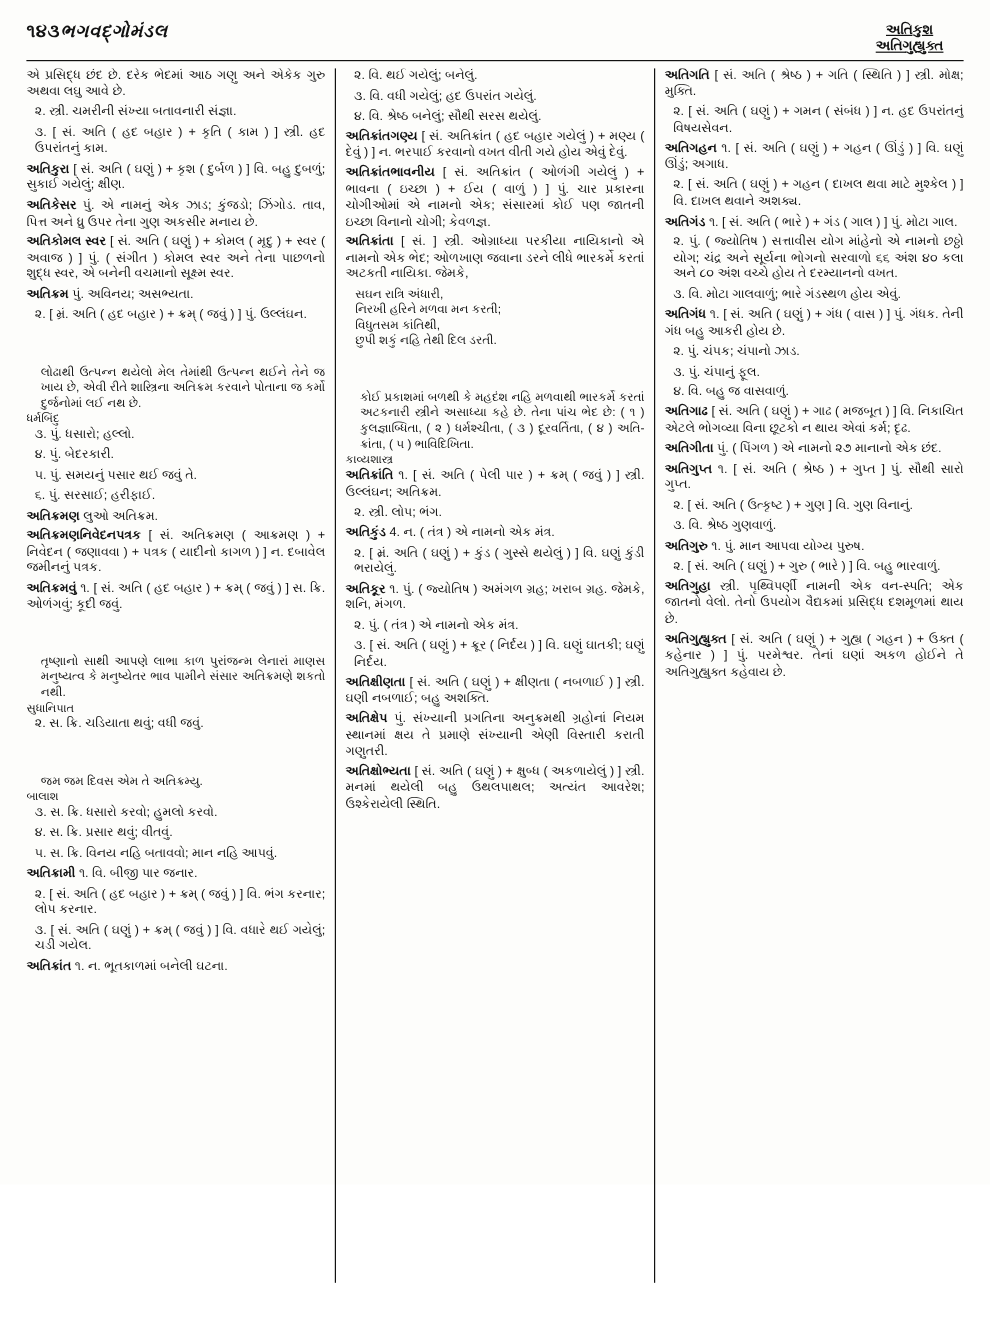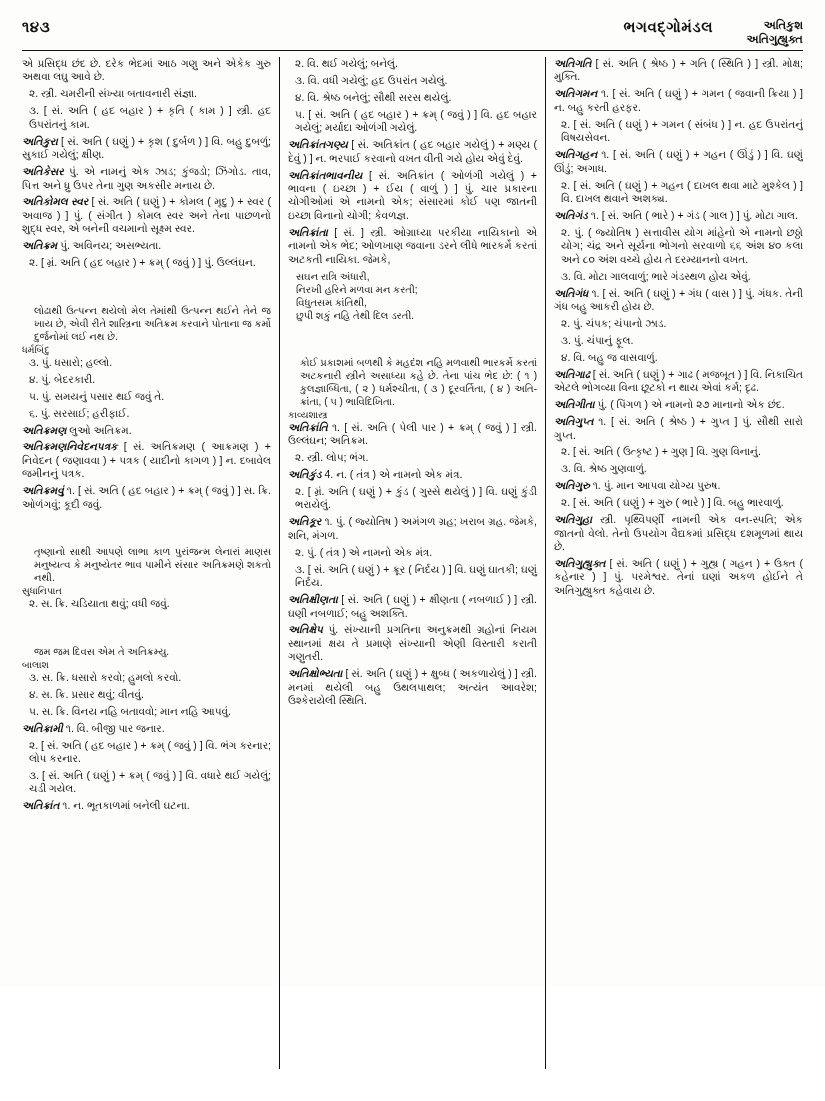--- a/index.html
+++ b/index.html
@@ -33,29 +33,31 @@
   }
   .folio {
     font-size: 15px;
     font-weight: bold;
     letter-spacing: 0.5px;
   }
   .running-title {
     font-size: 15px;
     font-weight: bold;
     letter-spacing: 0.5px;
-    text-align: right;
+    text-align: left;
     flex: 1;
+    font-style: italic;
   }
   .guide-words {
-    text-align: right;
+    text-align: center;
     font-size: 11.5px;
     font-weight: bold;
     line-height: 1.25;
     min-width: 90px;
+    text-decoration: underline;
   }
   .guide-words div { white-space: nowrap; }
 
   .rule {
     border: 0;
     border-top: 1.4px solid #111;
     margin: 2px 0 6px 0;
   }
 
   
@@ -76,21 +78,20 @@
     border-left: 1.2px solid #111;
   }
 
   .entry {
     margin-bottom: 3.5px;
     text-align: justify;
     text-justify: inter-word;
   }
   .entry .hw {
     font-weight: bold;
-    font-style: italic;
   }
   .sub {
     margin-left: 7px;
     text-align: justify;
   }
   .verse {
     margin: 2px 0 2px 8px;
     font-size: 10px;
     line-height: 1.3;
   }
@@ -154,21 +155,20 @@
         <div class="entry sub">૫. સ. ક્રિ. વિનય નહિ બતાવવો; માન નહિ આપવું.</div>
         <div class="entry"><span class="hw">અતિક્રામી</span><span> ૧. વિ. બીજી પાર જનાર.</span></div>
         <div class="entry sub">૨. [ સં. અતિ ( હદ બહાર ) + ક્રમ્ ( જવું ) ] વિ. ભંગ કરનાર; લોપ કરનાર.</div>
         <div class="entry sub">૩. [ સં. અતિ ( ઘણું ) + ક્રમ્ ( જવું ) ] વિ. વધારે થઈ ગયેલું; ચડી ગયેલ.</div>
         <div class="entry"><span class="hw">અતિક્રાંત</span><span> ૧. ન. ભૂતકાળમાં બનેલી ઘટના.</span></div>
       </div>
     <div class="col c2">
         <div class="entry sub">૨. વિ. થઈ ગયેલું; બનેલું.</div>
         <div class="entry sub">૩. વિ. વધી ગયેલું; હદ ઉપરાંત ગયેલું.</div>
         <div class="entry sub">૪. વિ. શ્રેષ્ઠ બનેલું; સૌથી સરસ થયેલું.</div>
-        <div class="entry sub">૫. [ સં. અતિ ( હદ બહાર ) + ક્રમ્ ( જવું ) ] વિ. હદ બહાર ગયેલું; મર્યાદા ઓળંગી ગયેલું.</div>
         <div class="entry"><span class="hw">અતિક્રાંતગણ્ય</span><span> [ સં. અતિક્રાંત ( હદ બહાર ગયેલું ) + મણ્ય ( દેવું ) ] ન. ભરપાઈ કરવાનો વખત વીતી ગયે હોય એવું દેવું.</span></div>
         <div class="entry"><span class="hw">અતિક્રાંતભાવનીય</span><span> [ સં. અતિક્રાંત ( ઓળંગી ગયેલું ) + ભાવના ( ઇચ્છા ) + ઈય ( વાળું ) ] પું. ચાર પ્રકારના ચોગીઓમાં એ નામનો એક; સંસારમાં કોઈ પણ જાતની ઇચ્છા વિનાનો ચોગી; કેવળજ્ઞ.</span></div>
         <div class="entry"><span class="hw">અતિક્રાંતા</span><span> [ સં. ] સ્ત્રી. ઓગ્રાધ્યા પરકીયા નાયિકાનો એ નામનો એક ભેદ; ઓળખાણ જવાના ડરને લીધે ભારકર્મે કરતાં અટકતી નાયિકા. જેમકે,</span></div>
         <div class="verse">
           <div>સઘન રાત્રિ અંધારી,</div>
           <div>નિરખી હરિને મળવા મન કરતી;</div>
           <div>વિધુતસમ કાંતિથી,</div>
           <div>છુપી શકું નહિ તેથી દિલ ડરતી.</div>
         </div>
         <div class="block-note">કોઈ પ્રકાશમાં બળથી કે મહદંશ નહિ મળવાથી ભારકર્મે કરતાં અટકનારી સ્ત્રીને અસાધ્યા કહે છે. તેના પાંચ ભેદ છે: ( ૧ ) કુલજ્ઞાબ્ધિતા, ( ૨ ) ધર્મશ્ચીતા, ( ૩ ) દૂરવર્તિતા, ( ૪ ) અતિ-ક્રાંતા, ( ૫ ) ભાવિદિખિતા.</div>
@@ -179,21 +179,20 @@
         <div class="entry sub">૨. [ મ્રં. અતિ ( ઘણું ) + કુંડ ( ગુસ્સે થયેલું ) ] વિ. ઘણું કુંડી ભરાયેલું.</div>
         <div class="entry"><span class="hw">અતિકૂર</span><span> ૧. પું. ( જ્યોતિષ ) અમંગળ ગ્રહ; ખરાબ ગ્રહ. જેમકે, શનિ, મંગળ.</span></div>
         <div class="entry sub">૨. પું. ( તંત્ર ) એ નામનો એક મંત્ર.</div>
         <div class="entry sub">૩. [ સં. અતિ ( ઘણું ) + ક્રૂર ( નિર્દય ) ] વિ. ઘણું ઘાતકી; ઘણું નિર્દય.</div>
         <div class="entry"><span class="hw">અતિક્ષીણતા</span><span> [ સં. અતિ ( ઘણું ) + ક્ષીણતા ( નબળાઈ ) ] સ્ત્રી. ઘણી નબળાઈ; બહુ અશક્તિ.</span></div>
         <div class="entry"><span class="hw">અતિક્ષેપ</span><span> પું. સંખ્યાની પ્રગતિના અનુક્રમથી ગ્રહોનાં નિયમ સ્થાનમાં ક્ષય તે પ્રમાણે સંખ્યાની એણી વિસ્તારી કરાતી ગણુતરી.</span></div>
         <div class="entry"><span class="hw">અતિક્ષોભ્યતા</span><span> [ સં. અતિ ( ઘણું ) + ક્ષુબ્ધ ( અકળાયેલું ) ] સ્ત્રી. મનમાં થયેલી બહુ ઉથલપાથલ; અત્યંત આવરેશ; ઉશ્કેરાયેલી સ્થિતિ.</span></div>
       </div>
     <div class="col c3">
         <div class="entry"><span class="hw">અતિગતિ</span><span> [ સં. અતિ ( શ્રેષ્ઠ ) + ગતિ ( સ્થિતિ ) ] સ્ત્રી. મોક્ષ; મુક્તિ.</span></div>
-        <div class="entry"><span class="hw">અતિગમન</span><span> ૧. [ સં. અતિ ( ઘણું ) + ગમન ( જવાની ક્રિયા ) ] ન. બહુ કરતી હરફર.</span></div>
         <div class="entry sub">૨. [ સં. અતિ ( ઘણું ) + ગમન ( સંબંધ ) ] ન. હદ ઉપરાંતનું વિષયસેવન.</div>
         <div class="entry"><span class="hw">અતિગહન</span><span> ૧. [ સં. અતિ ( ઘણું ) + ગહન ( ઊંડું ) ] વિ. ઘણું ઊંડું; અગાધ.</span></div>
         <div class="entry sub">૨. [ સં. અતિ ( ઘણું ) + ગહન ( દાખલ થવા માટે મુશ્કેલ ) ] વિ. દાખલ થવાને અશક્ય.</div>
         <div class="entry"><span class="hw">અતિગંડ</span><span> ૧. [ સં. અતિ ( ભારે ) + ગંડ ( ગાલ ) ] પું. મોટા ગાલ.</span></div>
         <div class="entry sub">૨. પું. ( જ્યોતિષ ) સત્તાવીસ યોગ માંહેનો એ નામનો છઠ્ઠો યોગ; ચંદ્ર અને સૂર્યના ભોગનો સરવાળો ૬૬ અંશ ૪૦ કલા અને ૮૦ અંશ વચ્ચે હોય તે દરમ્યાનનો વખત.</div>
         <div class="entry sub">૩. વિ. મોટા ગાલવાળું; ભારે ગંડસ્થળ હોય એવું.</div>
         <div class="entry"><span class="hw">અતિગંધ</span><span> ૧. [ સં. અતિ ( ઘણું ) + ગંધ ( વાસ ) ] પું. ગંધક. તેની ગંધ બહુ આકરી હોય છે.</span></div>
         <div class="entry sub">૨. પું. ચંપક; ચંપાનો ઝાડ.</div>
         <div class="entry sub">૩. પું. ચંપાનું ફૂલ.</div>
         <div class="entry sub">૪. વિ. બહુ જ વાસવાળું.</div>

